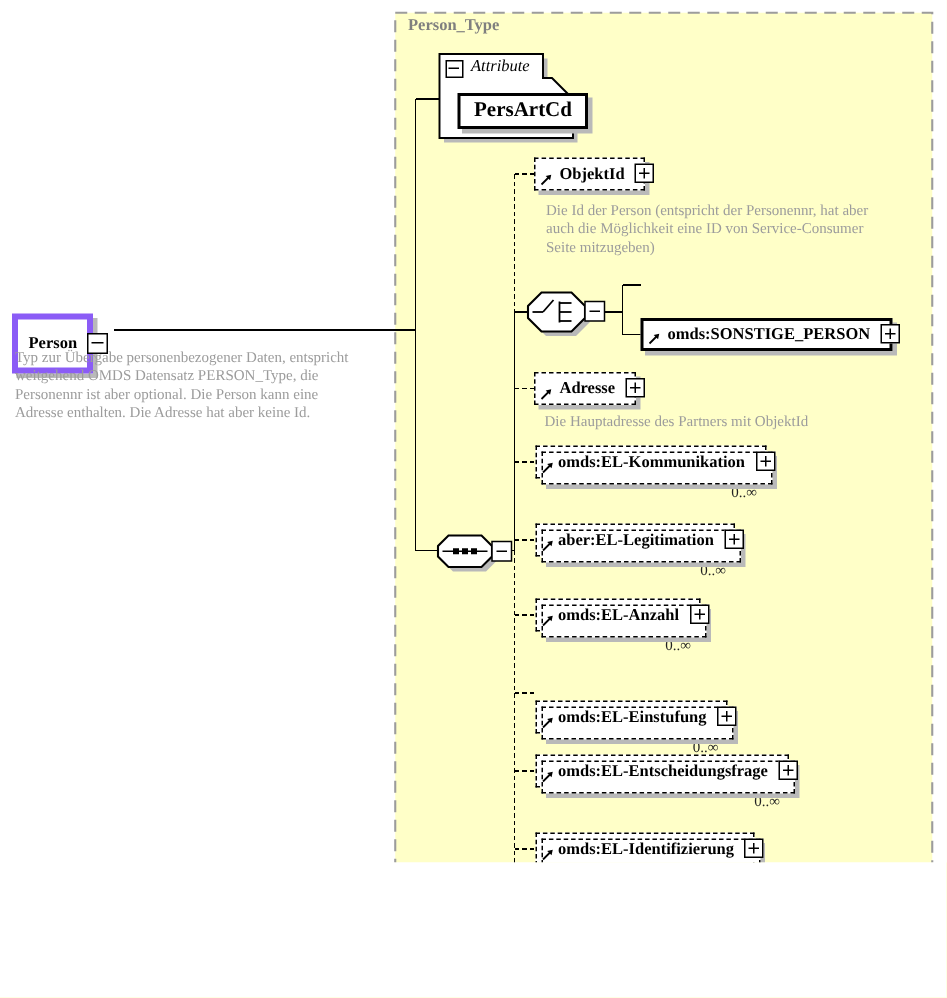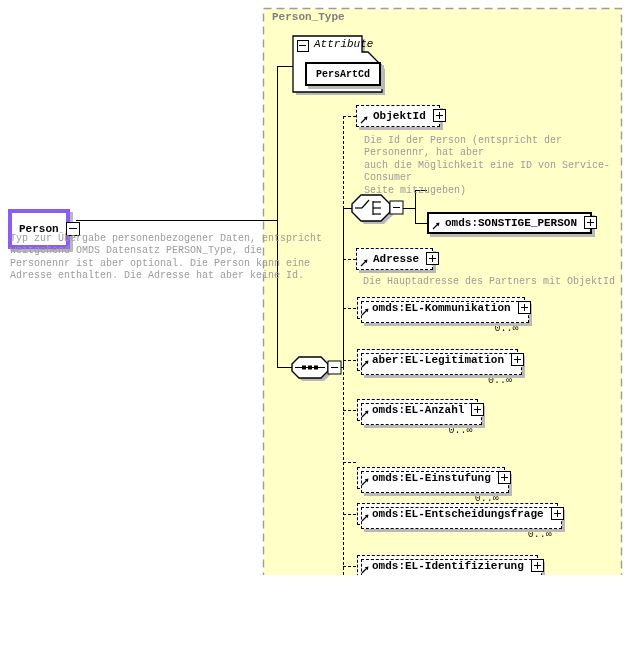--- a/index.html
+++ b/index.html
@@ -1,17 +1,17 @@
 <!DOCTYPE html>
 <html><head>
 <meta charset="utf-8">
 <style>
   html,body{margin:0;padding:0;background:#fff;}
   #canvas{position:relative;width:631px;height:575px;background:#fff;overflow:hidden;
-          font-family:Liberation Mono, monospace;}
+          font-family:Liberation Serif, serif;}
   #wires{position:absolute;left:0;top:0;width:631px;height:665px;}
 
   
   .type-label{position:absolute;left:272px;top:11px;font-size:11px;font-weight:bold;color:#7f7f7f;}
 
   
   .row{position:absolute;display:flex;flex-direction:column;align-items:flex-start;isolation:isolate;}
   .ebox{position:relative;display:inline-flex;align-items:center;background:#fff;height:22px;
         box-sizing:border-box;padding:0 13px 0 14px;font-size:11px;font-weight:bold;color:#000;
         white-space:nowrap;z-index:1;}
@@ -41,21 +41,21 @@
   .rootbox .hminus{position:absolute;left:100%;top:50%;margin-top:-7px;width:14px;height:14px;
         background:#fff;border:1px solid #000;box-sizing:border-box;}
   .rootbox .hminus::before{content:"";position:absolute;left:2px;top:5px;width:8px;height:1px;background:#000;}
 
   
   .attr-minus{position:absolute;left:297px;top:40px;width:12px;height:12px;background:#fff;
         border:1px solid #000;box-sizing:border-box;}
   .attr-minus::before{content:"";position:absolute;left:1px;top:4px;width:7px;height:1px;background:#000;}
   .attr-label{position:absolute;left:314px;top:38px;font-size:11px;font-style:italic;color:#000;}
   .attrbox{position:absolute;left:305px;top:62px;height:24px;box-sizing:border-box;border:2px solid #000;
-        background:#fff;display:inline-flex;align-items:center;padding:0 9px;font-size:10px;
+        background:#fff;display:inline-flex;align-items:center;padding:0 9px;font-size:14px;
         font-weight:bold;box-shadow:3px 3px 0 #b9b9b9;}
 </style>
 </head>
 <body>
 
 <div id="canvas">
 
   <svg id="wires" xmlns="http://www.w3.org/2000/svg">
 
     <rect x="263.5" y="8.5" width="358" height="643" fill="#FFFFC8" stroke="#9C9C9C" stroke-width="1.4" stroke-dasharray="8 5"></rect>

